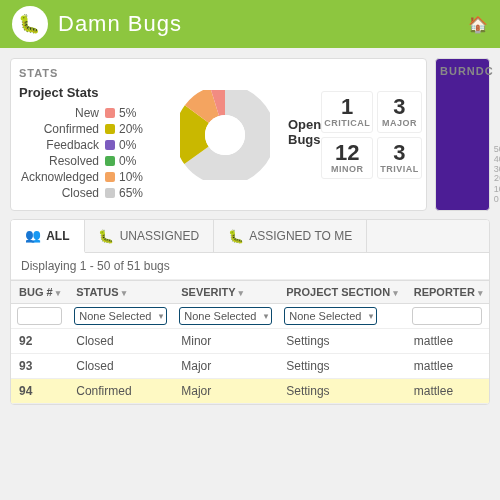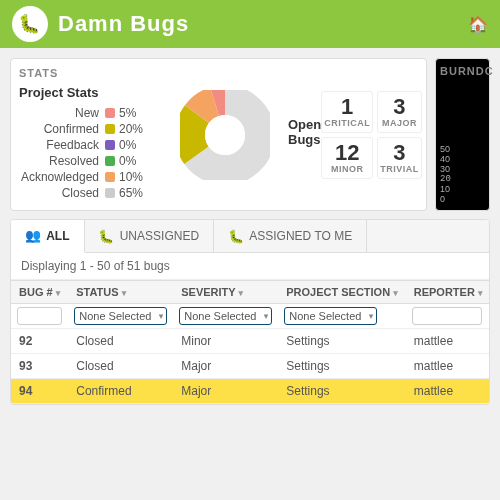--- a/index.html
+++ b/index.html
@@ -17,21 +17,21 @@
     .header-logo {
       width: 36px; height: 36px;
       background: #fff;
       border-radius: 50%;
       display: flex; align-items: center; justify-content: center;
       font-size: 18px;
     }
     .header-title {
       color: #fff;
       font-size: 22px;
-      font-weight: 700;
+      font-weight: 400;
       letter-spacing: 1px;
     }
     .header-home {
       margin-left: auto;
       color: #fff;
       font-size: 16px;
       cursor: pointer;
     }
 
     
@@ -169,21 +169,21 @@
       color: #888;
       pointer-events: none;
     }
     .filter-input {
       width: 70px;
       padding: 2px 4px;
       border: 1px solid #ccc;
       border-radius: 3px;
       font-size: 11px;
     }
-    .row-highlighted { background: #fde047; }
+    .row-highlighted { background: #fef9c3; }
     .bug-id-cell { color: #e8a020; font-weight: bold; }
   </style>
 </head>
 <body>
 
 <div class="header">
   <div class="header-logo">
     <span>🐛</span>
   </div>
   <span class="header-title">Damn Bugs</span>
@@ -262,21 +262,21 @@
             <span class="bug-type">MINOR</span>
           </div>
           <div class="bug-cell">
             <span class="bug-count">3</span>
             <span class="bug-type">TRIVIAL</span>
           </div>
         </div>
       </div>
     </div>
 
-    <div style="width:55px; background:#000000; border:1px solid #ddd; border-radius:4px; padding:6px 4px; display:flex; flex-direction:column;">
+    <div style="width:55px; background:#4c1d95; border:1px solid #ddd; border-radius:4px; padding:6px 4px; display:flex; ">
       <div class="burndown-label">BURNDC</div>
       <div style="flex:1; display:flex; flex-direction:column; justify-content:flex-end;">
         <span style="font-size:9px; color:#aaa;">50</span>
         <span style="font-size:9px; color:#aaa;">40</span>
         <span style="font-size:9px; color:#aaa;">30</span>
         <span style="font-size:9px; color:#aaa;font-family:Liberation Mono, monospace;">20</span>
         <span style="font-size:9px; color:#aaa;">10</span>
         <span style="font-size:9px; color:#aaa;">0</span>
       </div>
     </div>

